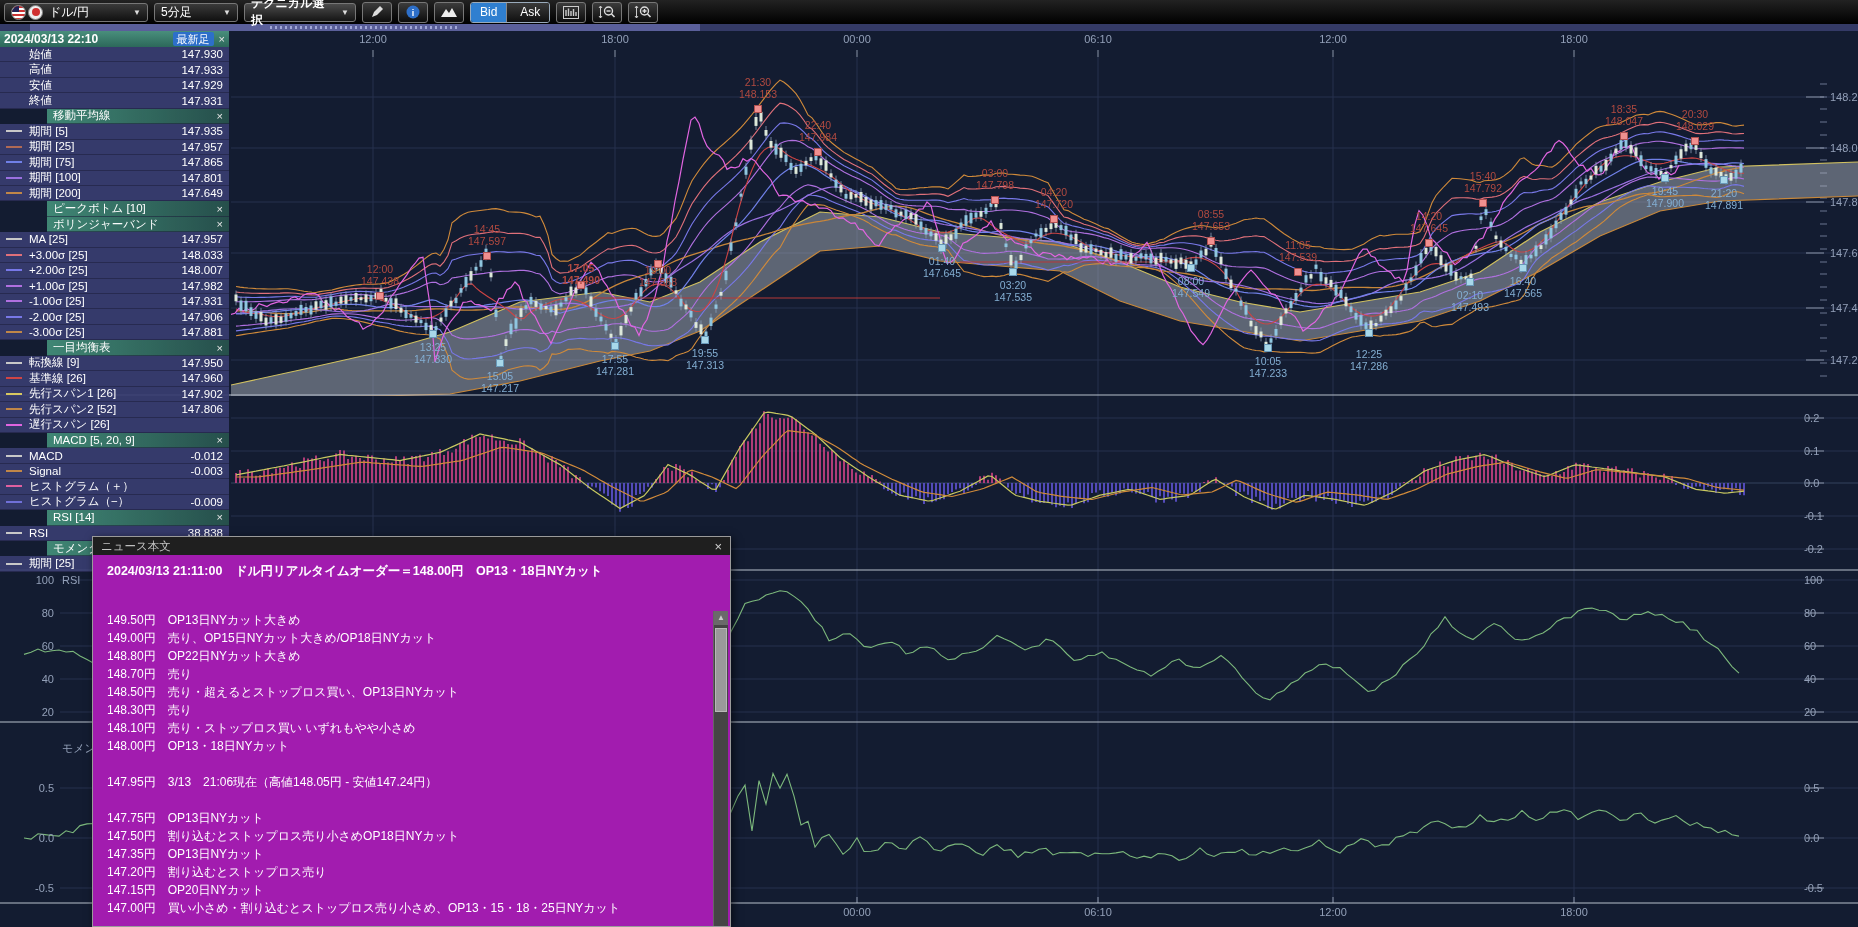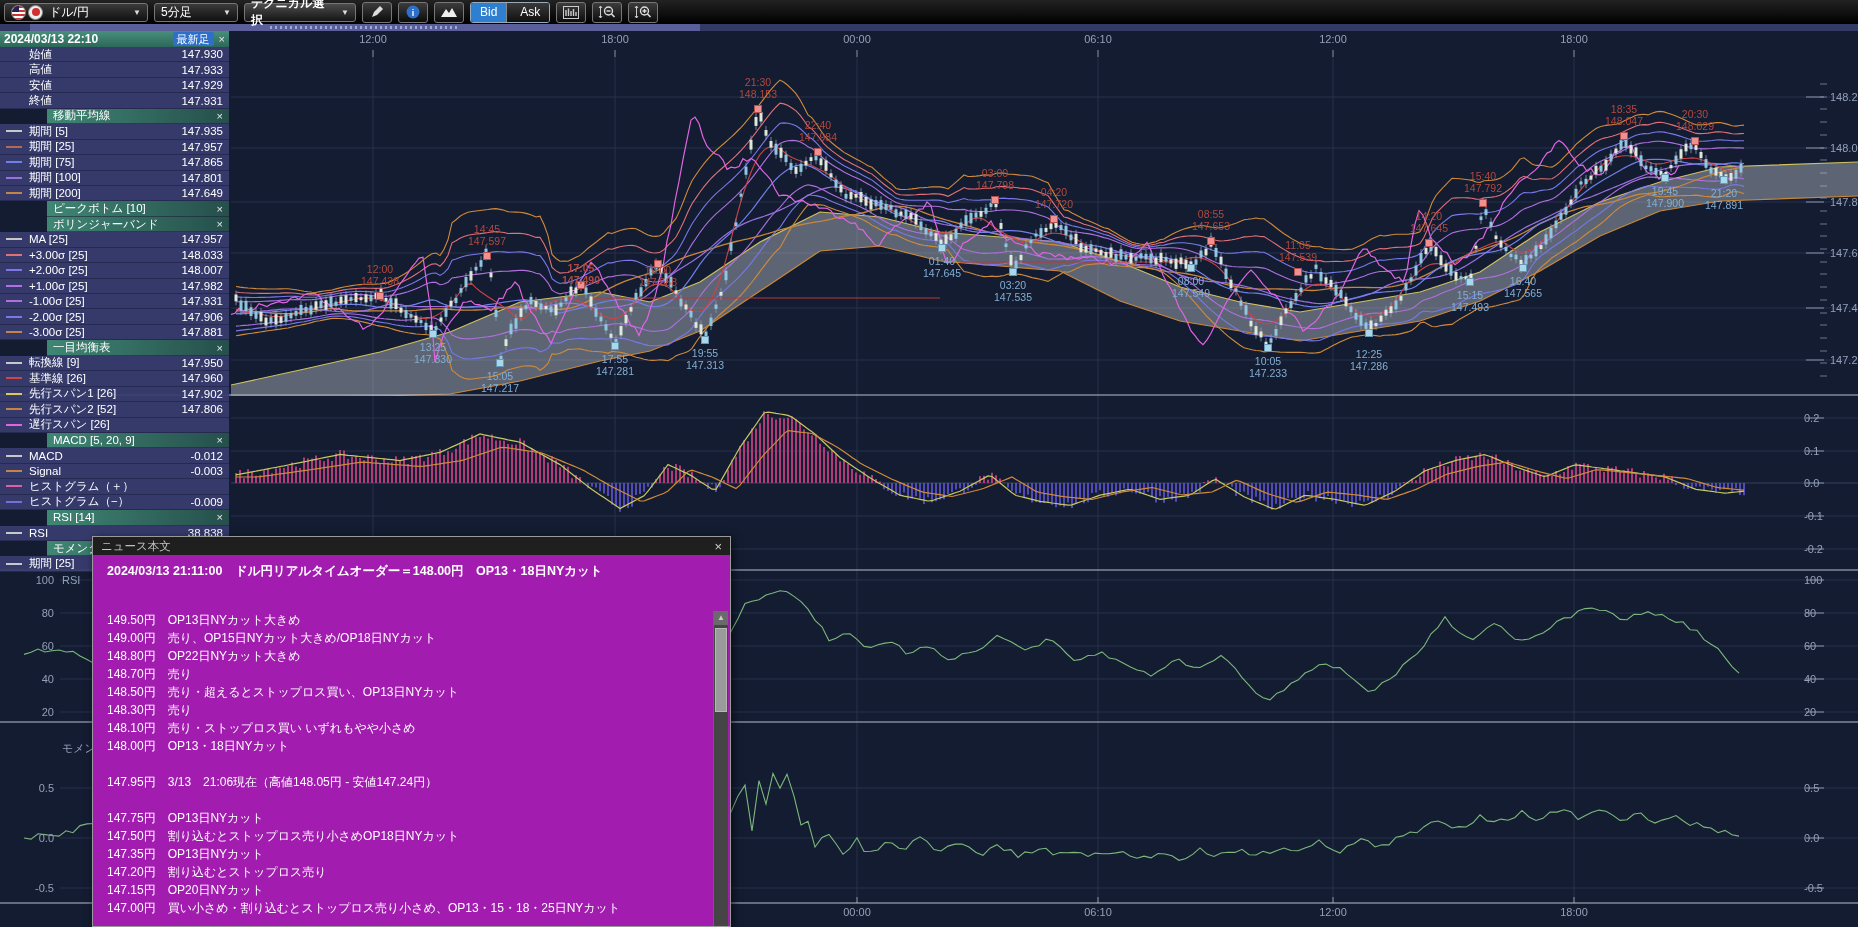--- a/index.html
+++ b/index.html
@@ -1333,21 +1333,21 @@
         <div>10:05</div>
         <div>147.233</div>
       </div>
       <div class="mk bt" style="left: 1369px; top: 333px;"></div>
       <div class="an bt" style="left: 1369px; top: 348px;">
         <div>12:25</div>
         <div>147.286</div>
       </div>
       <div class="mk bt" style="left: 1470px; top: 282px;"></div>
       <div class="an bt" style="left: 1470px; top: 289px;">
-        <div>15:15</div>
+        <div>02:10</div>
         <div>147.493</div>
       </div>
       <div class="mk bt" style="left: 1523px; top: 268px;"></div>
       <div class="an bt" style="left: 1523px; top: 275px;">
         <div>16:40</div>
         <div>147.565</div>
       </div>
       <div class="mk bt" style="left: 1665px; top: 178px;"></div>
       <div class="an bt" style="left: 1665px; top: 185px;">
         <div>19:45</div>

